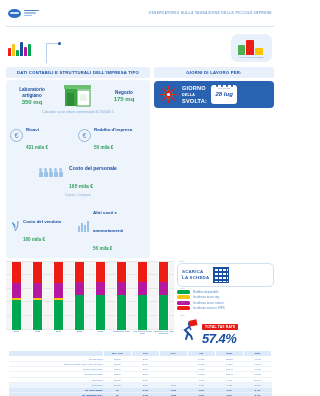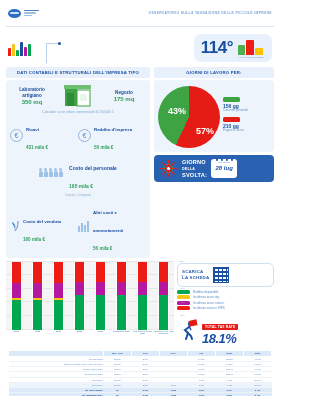--- a/index.html
+++ b/index.html
@@ -177,21 +177,20 @@
       <span class="b" style="left:20px;width:3px;height:12px;background:#00a650"></span>
     </div>
 
     <div class="connector">
       <span class="hline"></span>
         <span class="vline"></span>
         <span class="dot"></span>
     </div>
 
     <div class="badge114">
-      <span class="num">114°</span>
       <span class="minibars">
         <span class="mb" style="left:0;width:7px;height:10px;background:#4caf50"></span>
         <span class="mb" style="left:8px;width:8px;height:15px;background:#ee1c16"></span>
         <span class="mb" style="left:17px;width:8px;height:7px;background:#fcc200"></span>
         <span class="cap">su 114 comuni analizzati</span>
       </span>
     </div>
   </div>
 
   <div class="panels">
@@ -285,40 +284,20 @@
               <span class="t">Altri costi e ammortamenti</span><br>
               <span class="v">56 mila €</span>
             </span>
           </div>
         </div>
       </div>
     </div>
 
     <div class="rightpanel">
       <div class="secthead">GIORNI DI LAVORO PER:</div>
-      <div class="blue-card">
-        <div class="donutwrap">
-          <div class="donut">
-            <span class="p1">43%</span>
-            <span class="p2">57%</span>
-          </div>
-          <div class="legendcol">
-            <div class="blk">
-              <div class="sw" style="background:#3da343"></div>
-              <div class="dd">156 gg</div>
-              <div class="cc">Consumi personali</div>
-            </div>
-            <div class="blk">
-              <div class="sw" style="background:#e51b15"></div>
-              <div class="dd">210 gg</div>
-              <div class="cc">Pagare le tasse</div>
-            </div>
-          </div>
-        </div>
-      </div>
 
       <div class="svolta">
         <span class="snow">
           <svg width="19" height="19" viewBox="0 0 19 19">
             <g stroke="#e51b15" stroke-width="1.1" fill="none">
               <path d="M9.5 1v17M1 9.5h17M3.5 3.5l12 12M15.5 3.5l-12 12"></path>
             </g>
             <g stroke="#3da343" stroke-width="0.9" fill="none">
               <path d="M9.5 4.5l-2 2M9.5 4.5l2 2M9.5 14.5l-2-2M9.5 14.5l2-2M4.5 9.5l2-2M4.5 9.5l2 2M14.5 9.5l-2-2M14.5 9.5l-2 2"></path>
             </g>
@@ -453,21 +432,21 @@
           <svg width="22" height="22" viewBox="0 0 22 22">
             <path d="M9 20l2-6 3 3 1 3" stroke="#1a4fa0" stroke-width="2" fill="none" stroke-linecap="round"></path>
             <path d="M11 14l-3-3 4-3" stroke="#1a4fa0" stroke-width="2" fill="none" stroke-linecap="round"></path>
             <circle cx="13" cy="5" r="2.2" fill="#1a4fa0"></circle>
             <rect x="12" y="1" width="8" height="6" fill="#e51b15" transform="rotate(-12 16 4)"></rect>
             <path d="M12 7l2 4" stroke="#1a4fa0" stroke-width="1.5"></path>
           </svg>
         </span>
         <span>
           <span class="ttrlab">TOTAL TAX RATE</span>
-          <span class="ttrval" style="display:block">18.1%</span>
+          <span class="ttrval" style="display:block">57.4%</span>
         </span>
       </div>
     </div>
   </div>
 
   <div class="tablewrap">
     <table>
       <thead>
           <tr id="thead-row">
             <th style="width: 36%;"></th>

